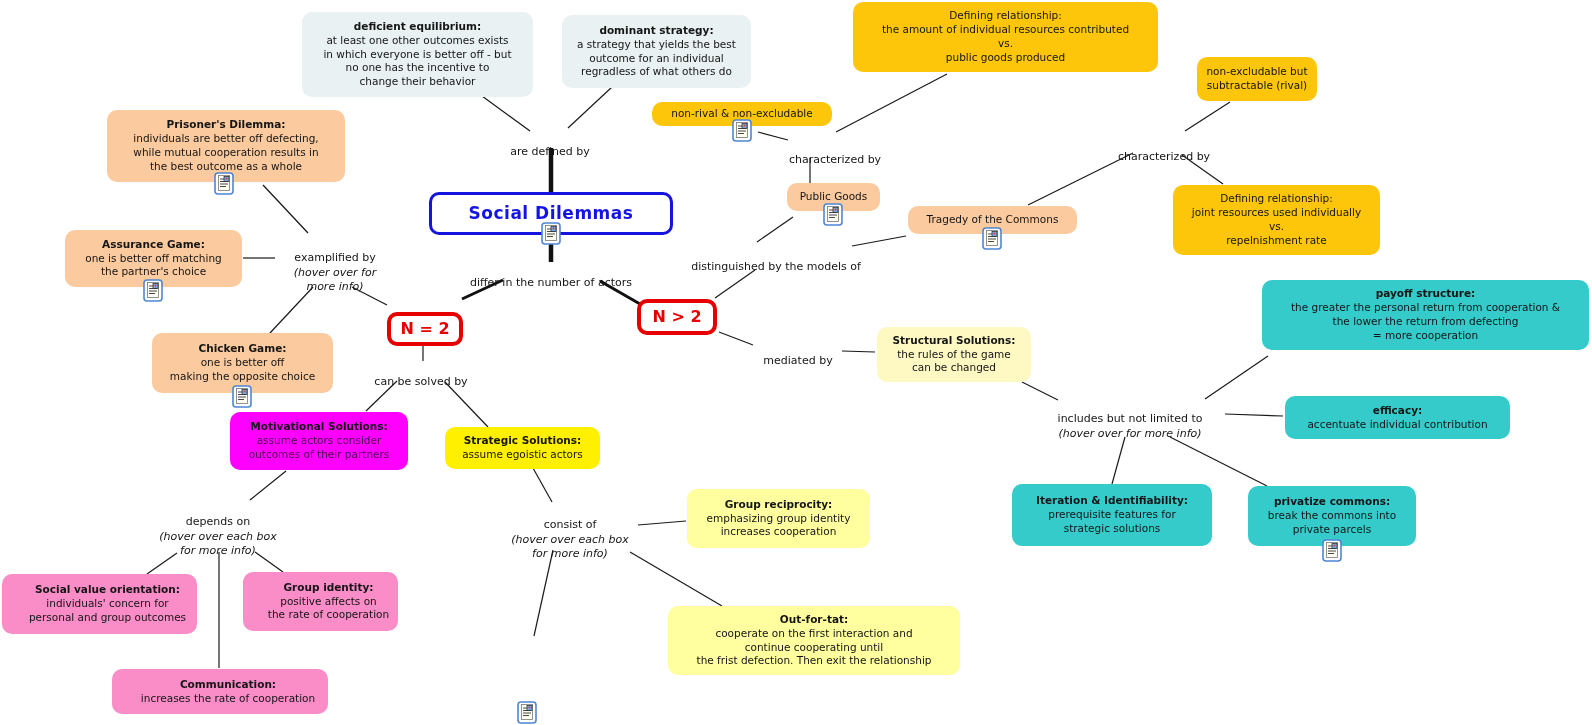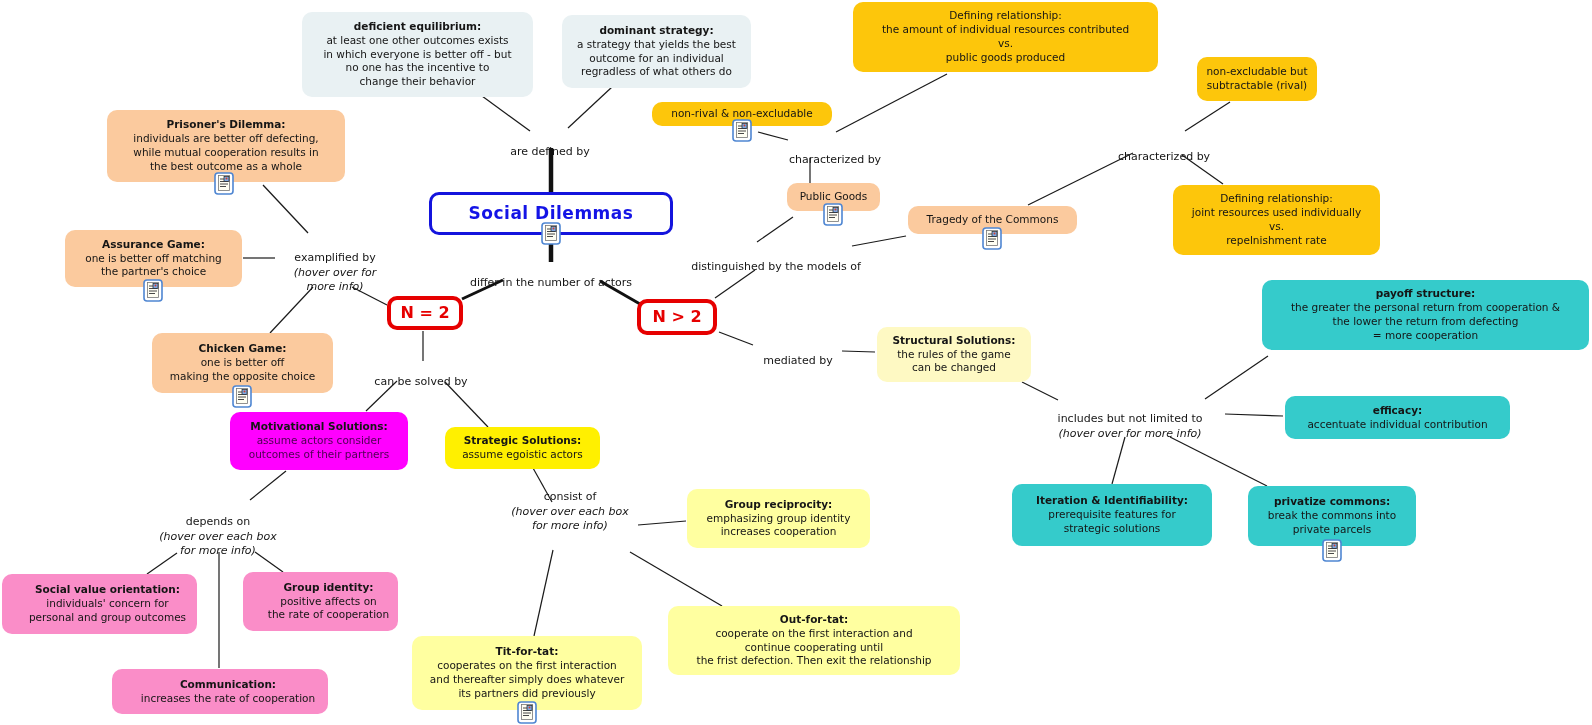--- a/index.html
+++ b/index.html
@@ -81,21 +81,21 @@
       <line x1="551" y1="148" x2="551" y2="193" stroke-width="4.5"></line>
       <line x1="551" y1="233" x2="551" y2="262" stroke-width="4.5"></line>
       <line x1="503" y1="280" x2="462" y2="299" stroke-width="3"></line>
       <line x1="600" y1="281" x2="640" y2="304" stroke-width="3"></line>
     </g>
   </svg>
 
   <div class="node whiteblue" style="left:429px;top:192px;width:244px;height:43px">
     <div class="nt">Social Dilemmas</div>
   </div>
-  <div class="node redbox" style="left:387px;top:296px;width:76px;height:34px">
+  <div class="node redbox" style="left:387px;top:312px;width:76px;height:34px">
     <div class="nt">N = 2</div>
   </div>
   <div class="node redbox" style="left:637px;top:299px;width:80px;height:36px">
     <div class="nt">N &gt; 2</div>
   </div>
 
   <div class="node slate" style="left:302px;top:12px;width:231px;height:85px">
     <div class="nt">deficient equilibrium:</div>
     <div class="nb">at least one other outcomes exists
 in which everyone is better off - but
@@ -185,26 +185,20 @@
   </div>
   <div class="node yellow" style="left:445px;top:427px;width:155px;height:42px">
     <div class="nt">Strategic Solutions:</div>
     <div class="nb">assume egoistic actors</div>
   </div>
   <div class="node lightyellow" style="left:687px;top:489px;width:183px;height:59px">
     <div class="nt">Group reciprocity:</div>
     <div class="nb">emphasizing group identity
 increases cooperation</div>
   </div>
-  <div class="node lightyellow" style="left:412px;top:636px;width:230px;height:74px">
-    <div class="nt">Tit-for-tat:</div>
-    <div class="nb">cooperates on the first interaction
-and thereafter simply does whatever
-its partners did previously</div>
-  </div>
   <div class="node lightyellow" style="left:668px;top:606px;width:292px;height:69px">
     <div class="nt">Out-for-tat:</div>
     <div class="nb">cooperate on the first interaction and
 continue cooperating until
 the frist defection. Then exit the relationship</div>
   </div>
 
   <div class="node pink" style="left:2px;top:574px;width:195px;height:60px">
     <div class="nt">Social value orientation:</div>
     <div class="nb">individuals' concern for
@@ -248,21 +242,21 @@
   </div>
   <div class="lbl" style="left:1130px;top:398px">
     <span>includes but not limited to</span>
     <span class="lh">(hover over for more info)</span>
   </div>
   <div class="lbl" style="left:218px;top:501px">
     <span>depends on</span>
     <span class="lh">(hover over each box
 for more info)</span>
   </div>
-  <div class="lbl" style="left:570px;top:476px">
+  <div class="lbl" style="left:570px;top:504px">
     <span>consist of</span>
     <span class="lh">(hover over each box
 for more info)</span>
   </div>
 
   <span class="res" style="left:541px;top:222px">
   <svg width="20" height="23" viewBox="0 0 20 23">
     <rect x="1" y="1" width="18" height="21" rx="3" fill="#ffffff" stroke="#4f86d2" stroke-width="1.6"></rect>
     <rect x="4.5" y="3.5" width="11" height="15" fill="#fffef2" stroke="#777777" stroke-width="0.8"></rect>
     <line x1="6" y1="7" x2="14" y2="7" stroke="#333333" stroke-width="0.9"></line>

